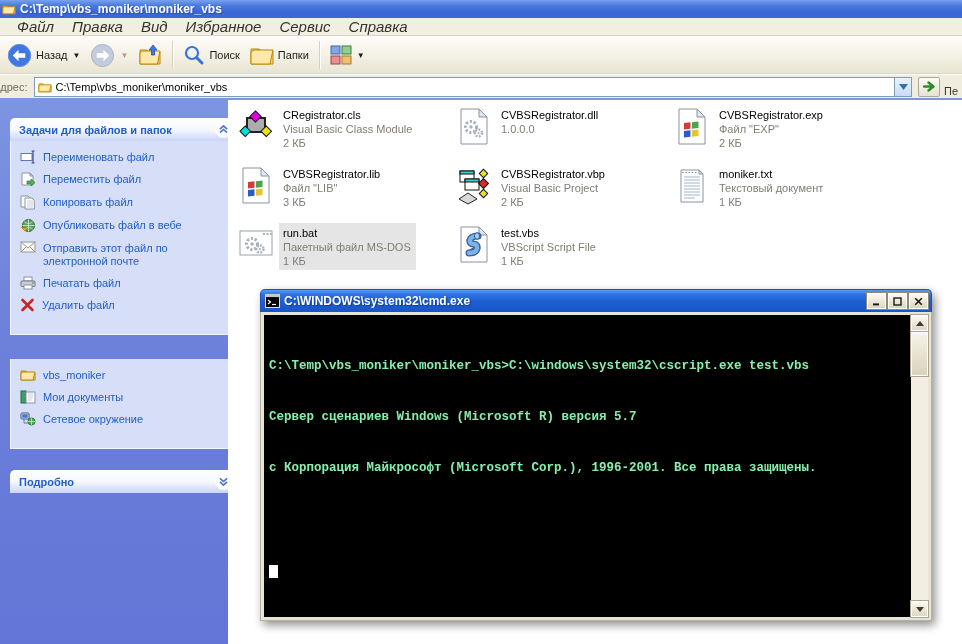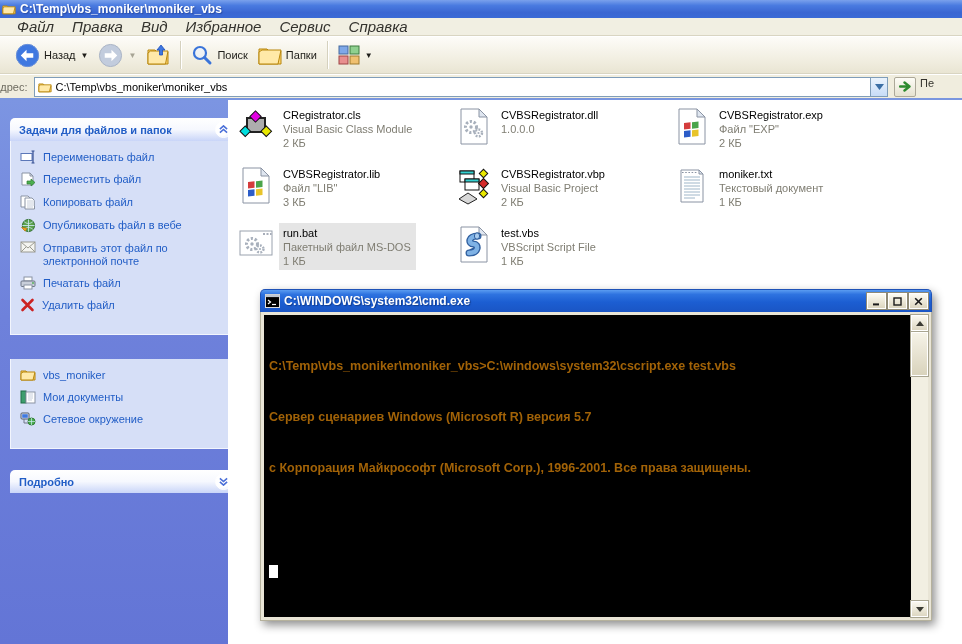--- a/index.html
+++ b/index.html
@@ -13,36 +13,36 @@
   .titlebar .ttext { color:#fff; font-weight:bold; font-size:12px; margin-left:4px; text-shadow:1px 1px 1px #2a4ea8; white-space:nowrap; }
 
   
   .menubar { position:absolute; left:0; top:18px; width:962px; height:18px;
     background:#F1EFE2; border-bottom:1px solid #D9D5C2; display:flex; align-items:center; padding-left:8px; }
   .menu-item { font-size:15px; color:#34332E; padding:0 9px; cursor:default;font-style:italic; }
 
   
   .toolbar { position:absolute; left:0; top:37px; width:962px; height:37px;
     background:linear-gradient(180deg,#FDFCF8 0%,#F2EFE2 60%,#E9E5D3 100%);
-    border-bottom:1px solid #D9D5C2; display:flex; align-items:center; padding-left:10px; }
+    border-bottom:1px solid #D9D5C2; display:flex; align-items:center; padding-left:2px; }
   .tbtn { display:flex; align-items:center; gap:4px; padding:2px 5px; font-size:11px; color:#1E1D19; cursor:pointer; }
   .tbtn.disabled { color:#9a988d; }
   .tsep { width:1px; height:28px; background:#D5D1BE; margin:0 5px; box-shadow:1px 0 0 #fff; }
   .caret { font-size:8px; color:#1E1D19; margin-left:1px; }
   .caret.dim { color:#A7A495; }
 
   
   .addrbar { position:absolute; left:0; top:75px; width:962px; height:25px;
     background:#F0EDDE; border-bottom:2px solid #7A96DF; display:flex; align-items:center; overflow:hidden; }
   .addr-label { font-size:11px; color:#6E6C60; margin-left:-7px; padding-right:6px; white-space:nowrap; }
   .addr-combo { flex:1; height:20px; background:#fff; border:1px solid #7F9DB9; display:flex; align-items:center; padding-left:3px; position:relative; }
   .addr-text { font-size:11px; color:#000; margin-left:4px; flex:1; }
   .addr-drop { width:17px; height:18px; background:linear-gradient(180deg,#EAF3FD,#C7DCF7); border-left:1px solid #7F9DB9;
     display:flex; align-items:center; justify-content:center; cursor:pointer; }
-  .go-area { display:flex; align-items:flex-start; margin-left:6px; white-space:nowrap; width:68px; overflow:hidden; }
+  .go-area { display:flex; align-items:flex-end; margin-left:6px; white-space:nowrap; width:44px; overflow:hidden; }
   .go-btn { width:22px; height:20px; background:linear-gradient(#FDFCF6,#E6E2D0); border:1px solid #ACA899; border-radius:2px;
     display:flex; align-items:center; justify-content:center; cursor:pointer; margin-right:4px; }
   .go-label { font-size:11px; color:#34332E; }
 
   
   .sidebar { position:absolute; left:0; top:100px; width:248px; bottom:0;
     background:linear-gradient(180deg,#7C95E2 0%,#6E81DB 40%,#6375D6 100%); overflow:hidden; }
   .sb-box { margin:0 10px; }
   .sb-box.b1 { margin-top:18px; } .sb-box.b2 { margin-top:24px; } .sb-box.b3 { margin-top:21px; }
   .sb-head { height:23px; border-radius:5px 5px 0 0; background:linear-gradient(180deg,#FFFFFF 0%,#F6F8FE 50%,#C9D5F8 100%);
@@ -69,21 +69,21 @@
   .cmd { position:absolute; left:260px; top:289px; width:672px; height:332px;
     border-radius:6px 6px 0 0; box-shadow:3px 4px 10px rgba(0,0,0,.45); }
   .cmd-title { height:23px; border-radius:5px 5px 0 0;
     background:linear-gradient(180deg,#5A9CF1 0%,#2E73E0 20%,#1C5ED2 55%,#1A55C4 100%);
     border:1px solid #1E52B7; border-bottom:none; display:flex; align-items:center; padding:0 3px 0 4px; }
   .cmd-title .ct { color:#fff; font-weight:bold; font-size:12px; margin-left:4px; flex:1; text-shadow:1px 1px 1px #123C8E; white-space:nowrap; overflow:hidden; }
   .cbtn { width:19px; height:16px; margin-left:2px; background:linear-gradient(#FDFBF2,#DCD6C0);
     border:1px solid #FFF; outline:1px solid #8f8a76; display:flex; align-items:center; justify-content:center; cursor:pointer; }
   .cmd-body { position:absolute; left:0; right:0; top:23px; bottom:0; background:#E9E5D6; border:1px solid #B5B19C; border-top:none; }
   .console { position:absolute; left:3px; top:3px; right:20px; bottom:3px; background:#000; overflow:hidden;
-    font-family:Liberation Sans, sans-serif; font-weight:bold; font-size:12.5px; line-height:17px; color:#a16207;
+    font-family:Liberation Mono, monospace; font-weight:bold; font-size:12.5px; line-height:17px; color:#86efac;
     padding:9px 0 0 5px; white-space:pre; }
   .cline { height:17px; }
   .cursor { width:9px; height:13px; background:#fff; margin-top:3px; }
   .cscroll { position:absolute; top:3px; right:3px; bottom:3px; width:17px; background:#F2EFE2; }
   .sbtn { position:absolute; left:0; width:17px; height:16px; background:linear-gradient(#FBF9F0,#DDD7C2);
     border:1px solid #fff; outline:1px solid #A9A591; display:flex; align-items:center; justify-content:center; cursor:pointer; }
   .sbtn.up { top:0; } .sbtn.down { bottom:0; }
   .sthumb { position:absolute; left:0; top:17px; width:17px; height:44px; background:linear-gradient(#F6F3E8,#D9D3BC);
     border:1px solid #fff; outline:1px solid #A9A591; cursor:grab; }
   .tri { width:0; height:0; border-left:4px solid transparent; border-right:4px solid transparent; }

